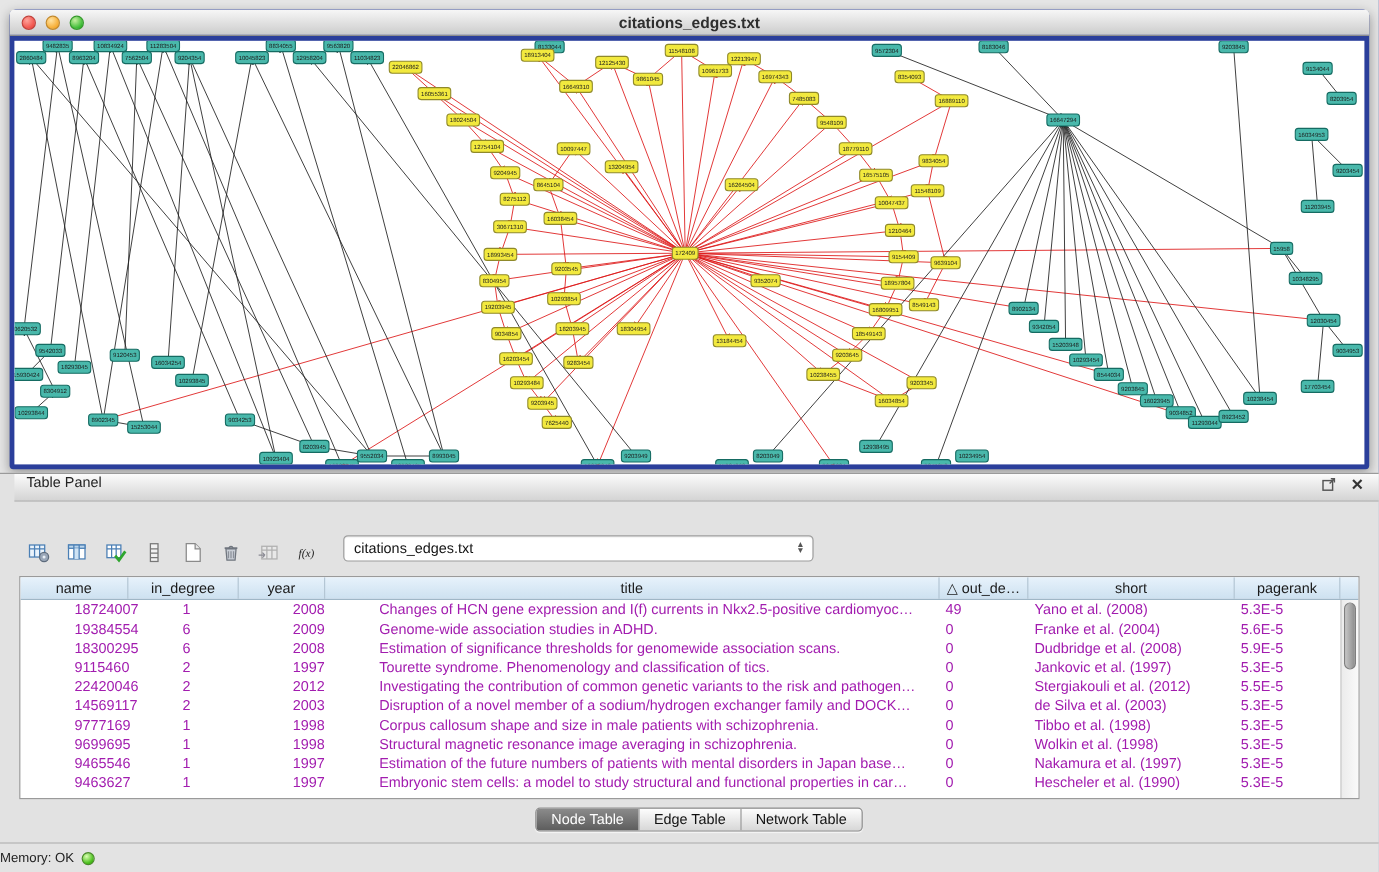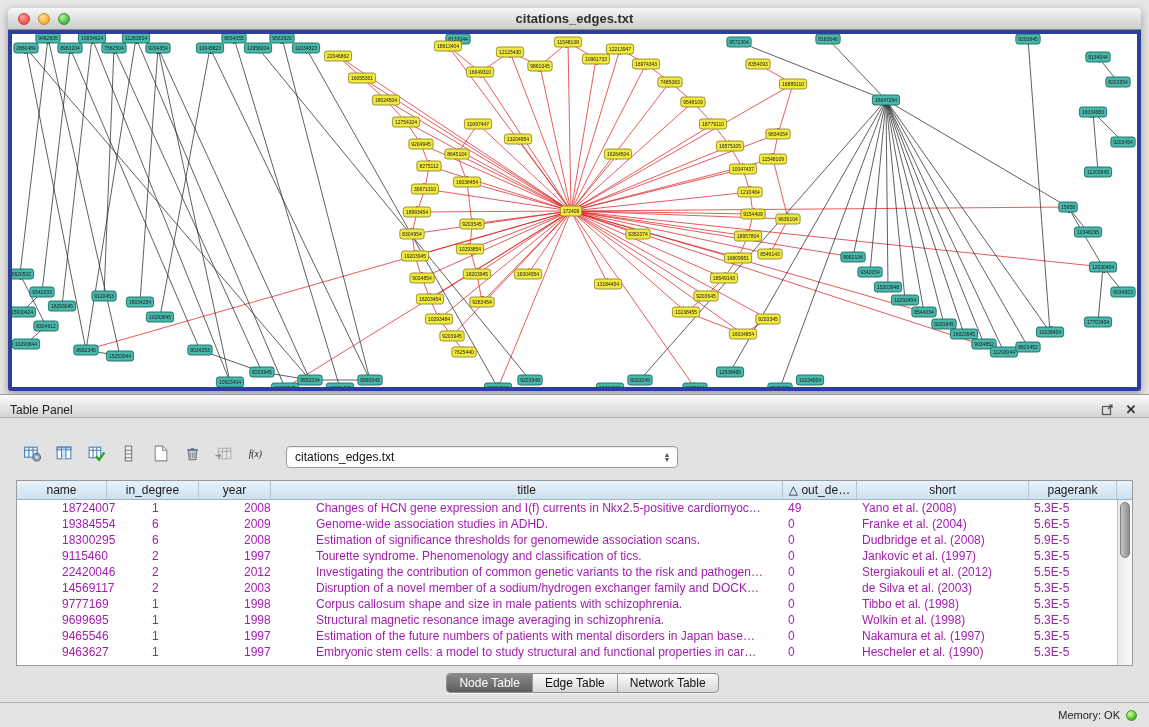--- a/index.html
+++ b/index.html
@@ -38,31 +38,31 @@
   .canvas text { font-family:"Liberation Sans", sans-serif; }
 
   
   .table-panel {
     position:absolute; left:0; top:394px; width:1149px; height:308px;
     background:#e2e2e2; border-top:1px solid #9a9a9a;
   }
   .panel-header {
     height:23px; background:linear-gradient(#fbfbfb,#d4d4d4);
     border-bottom:1px solid #b0b0b0;
-    display:flex; align-items:flex-end; padding:0 10px;
-    font-size:12px; color:#222;
+    display:flex; align-items:flex-start; padding:0 10px;
+    font-size:12px; color:#222;margin-left:12px;
   }
   .panel-header .spacer { flex:1; }
   .ph-icon { width:16px; height:16px; display:flex; align-items:center; justify-content:center; margin-left:8px; cursor:default; }
   .ph-close { font-size:13px; font-weight:bold; color:#333; }
 
   .panel-body { padding:26px 16px 0 16px; }
 
   .toolbar { display:flex; align-items:center; margin:0 0 10px 2px; }
-  .tool-btn { width:28px; height:26px; border:none; background:transparent; display:flex; align-items:flex-start; justify-content:center; }
+  .tool-btn { width:28px; height:26px; border:none; background:transparent; display:flex; align-items:flex-end; justify-content:center; }
   .tool-ic svg { width:19px; height:19px; display:block; }
   .net-select {
     margin-left:16px; width:392px; height:22px; background:#ffffff;
     border:1px solid #9c9c9c; border-radius:4px;
     display:flex; align-items:center; padding-left:8px; font-size:12px; color:#111;
     position:relative; box-shadow:inset 0 1px 1px rgba(0,0,0,.08);
   }
   .sel-arrows {
     position:absolute; right:3px; top:2px; bottom:2px; width:14px;
     display:flex; flex-direction:column; align-items:center; justify-content:center;
@@ -116,21 +116,21 @@
     padding:0 12px; font-size:12px; line-height:19px; color:#111;
     border-right:1px solid #9a9a9a;
   }
   .tab:last-child { border-right:none; }
   .tab.active { background:linear-gradient(#8b8b8b,#5d5d5d); color:#fff; }
 
   
   .statusbar {
     position:absolute; left:0; bottom:0; width:1149px; height:25px;
     background:#e3e3e3; border-top:1px solid #b3b3b3;
-    display:flex; align-items:center; justify-content:flex-end;
+    display:flex; align-items:center; 
     padding-right:12px; font-size:11px; color:#222; gap:6px;
   }
   .mem-dot {
     width:11px; height:11px; border-radius:50%;
     background:radial-gradient(circle at 35% 30%, #dbffb2, #4cc01e 65%, #2e9a0e);
     border:1px solid #4a8a2a;
   }
 </style>
 </head>
 <body>

